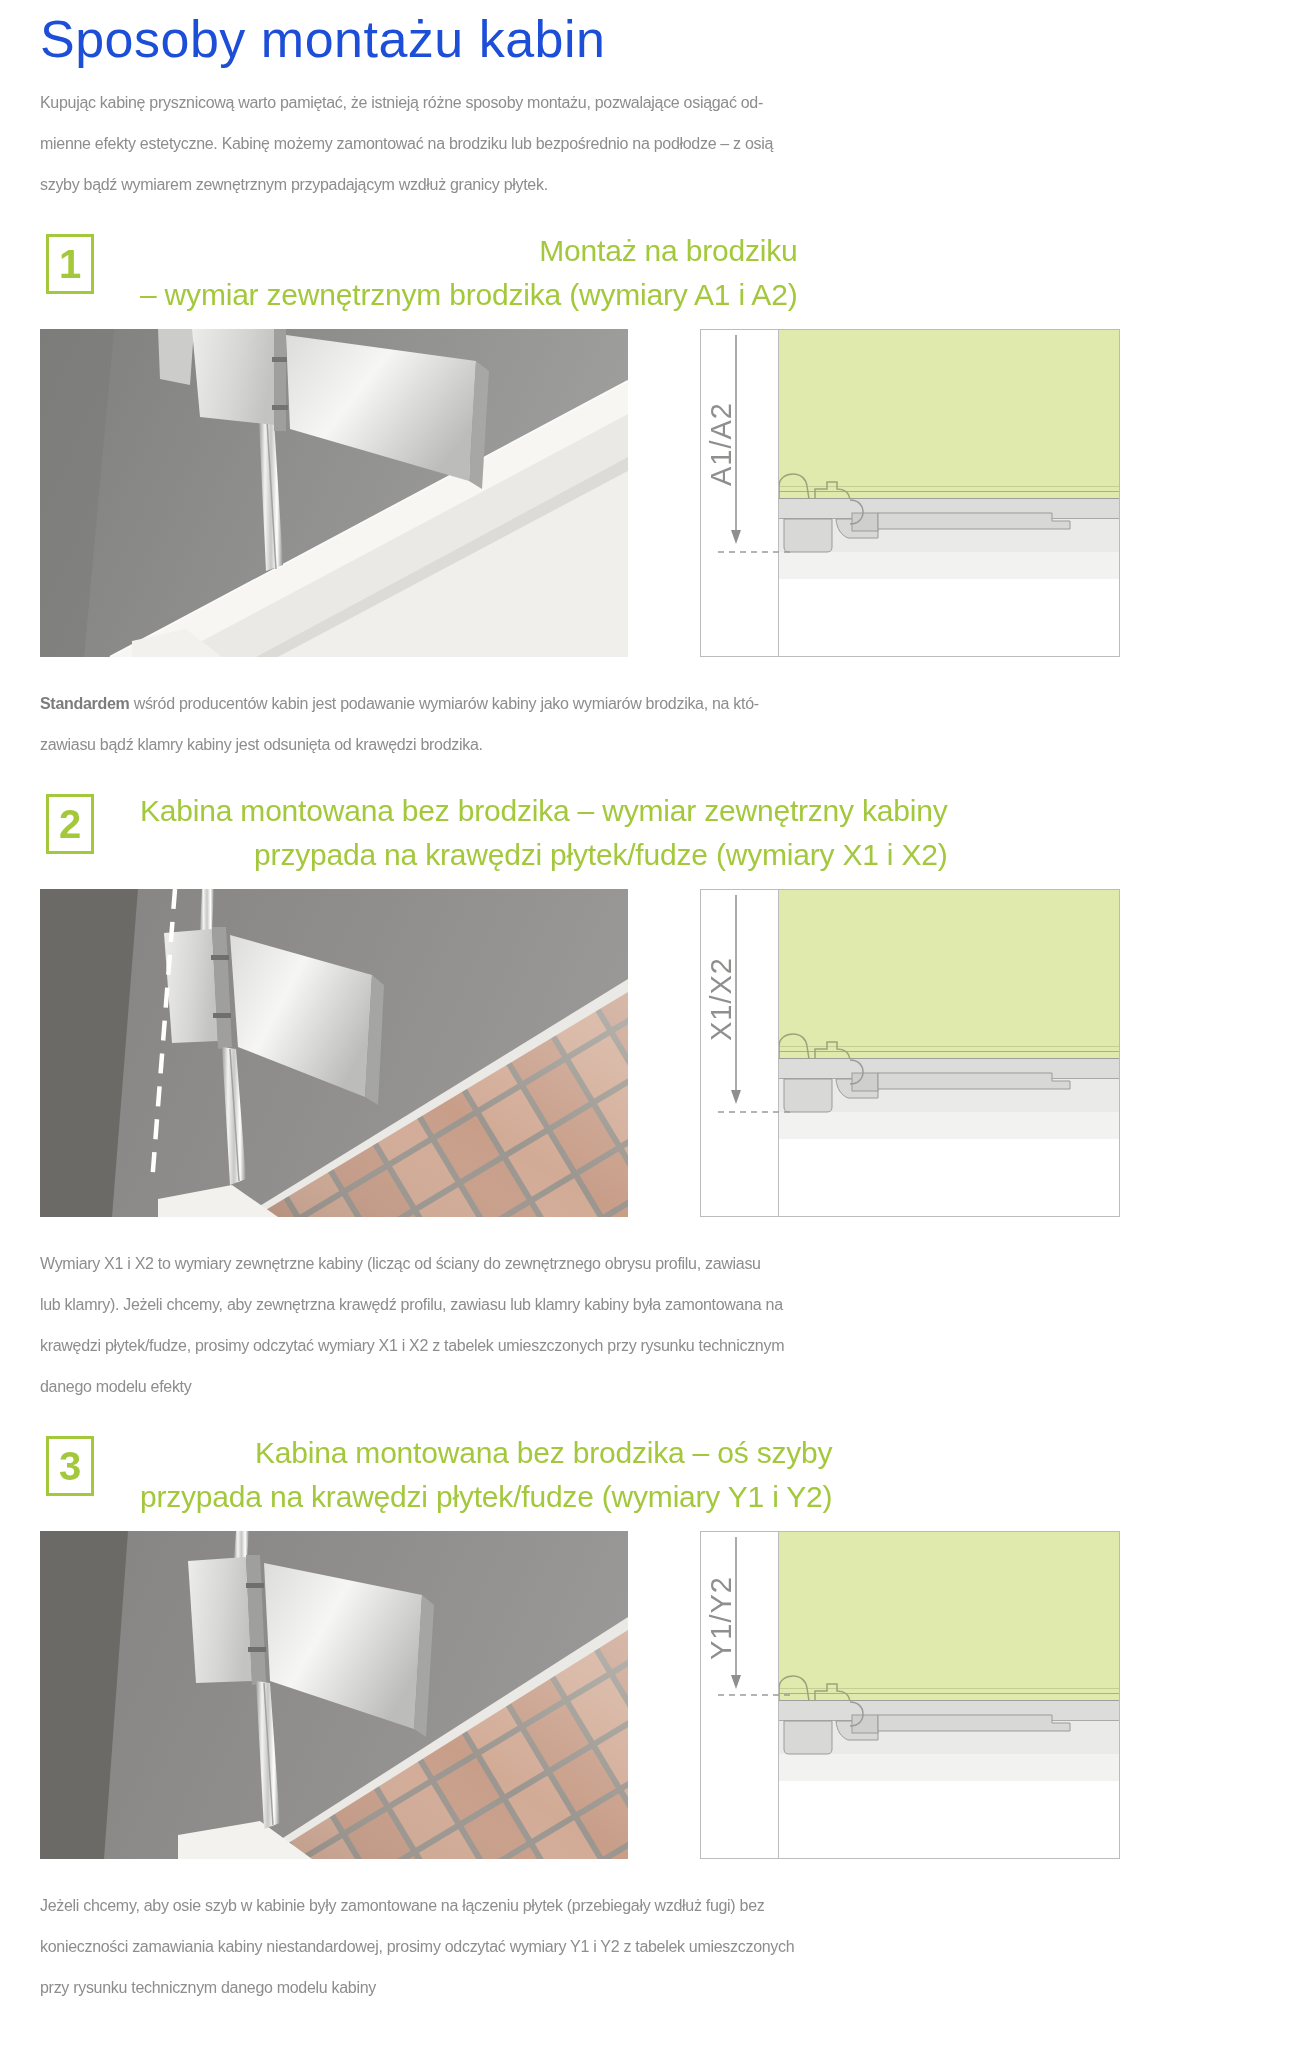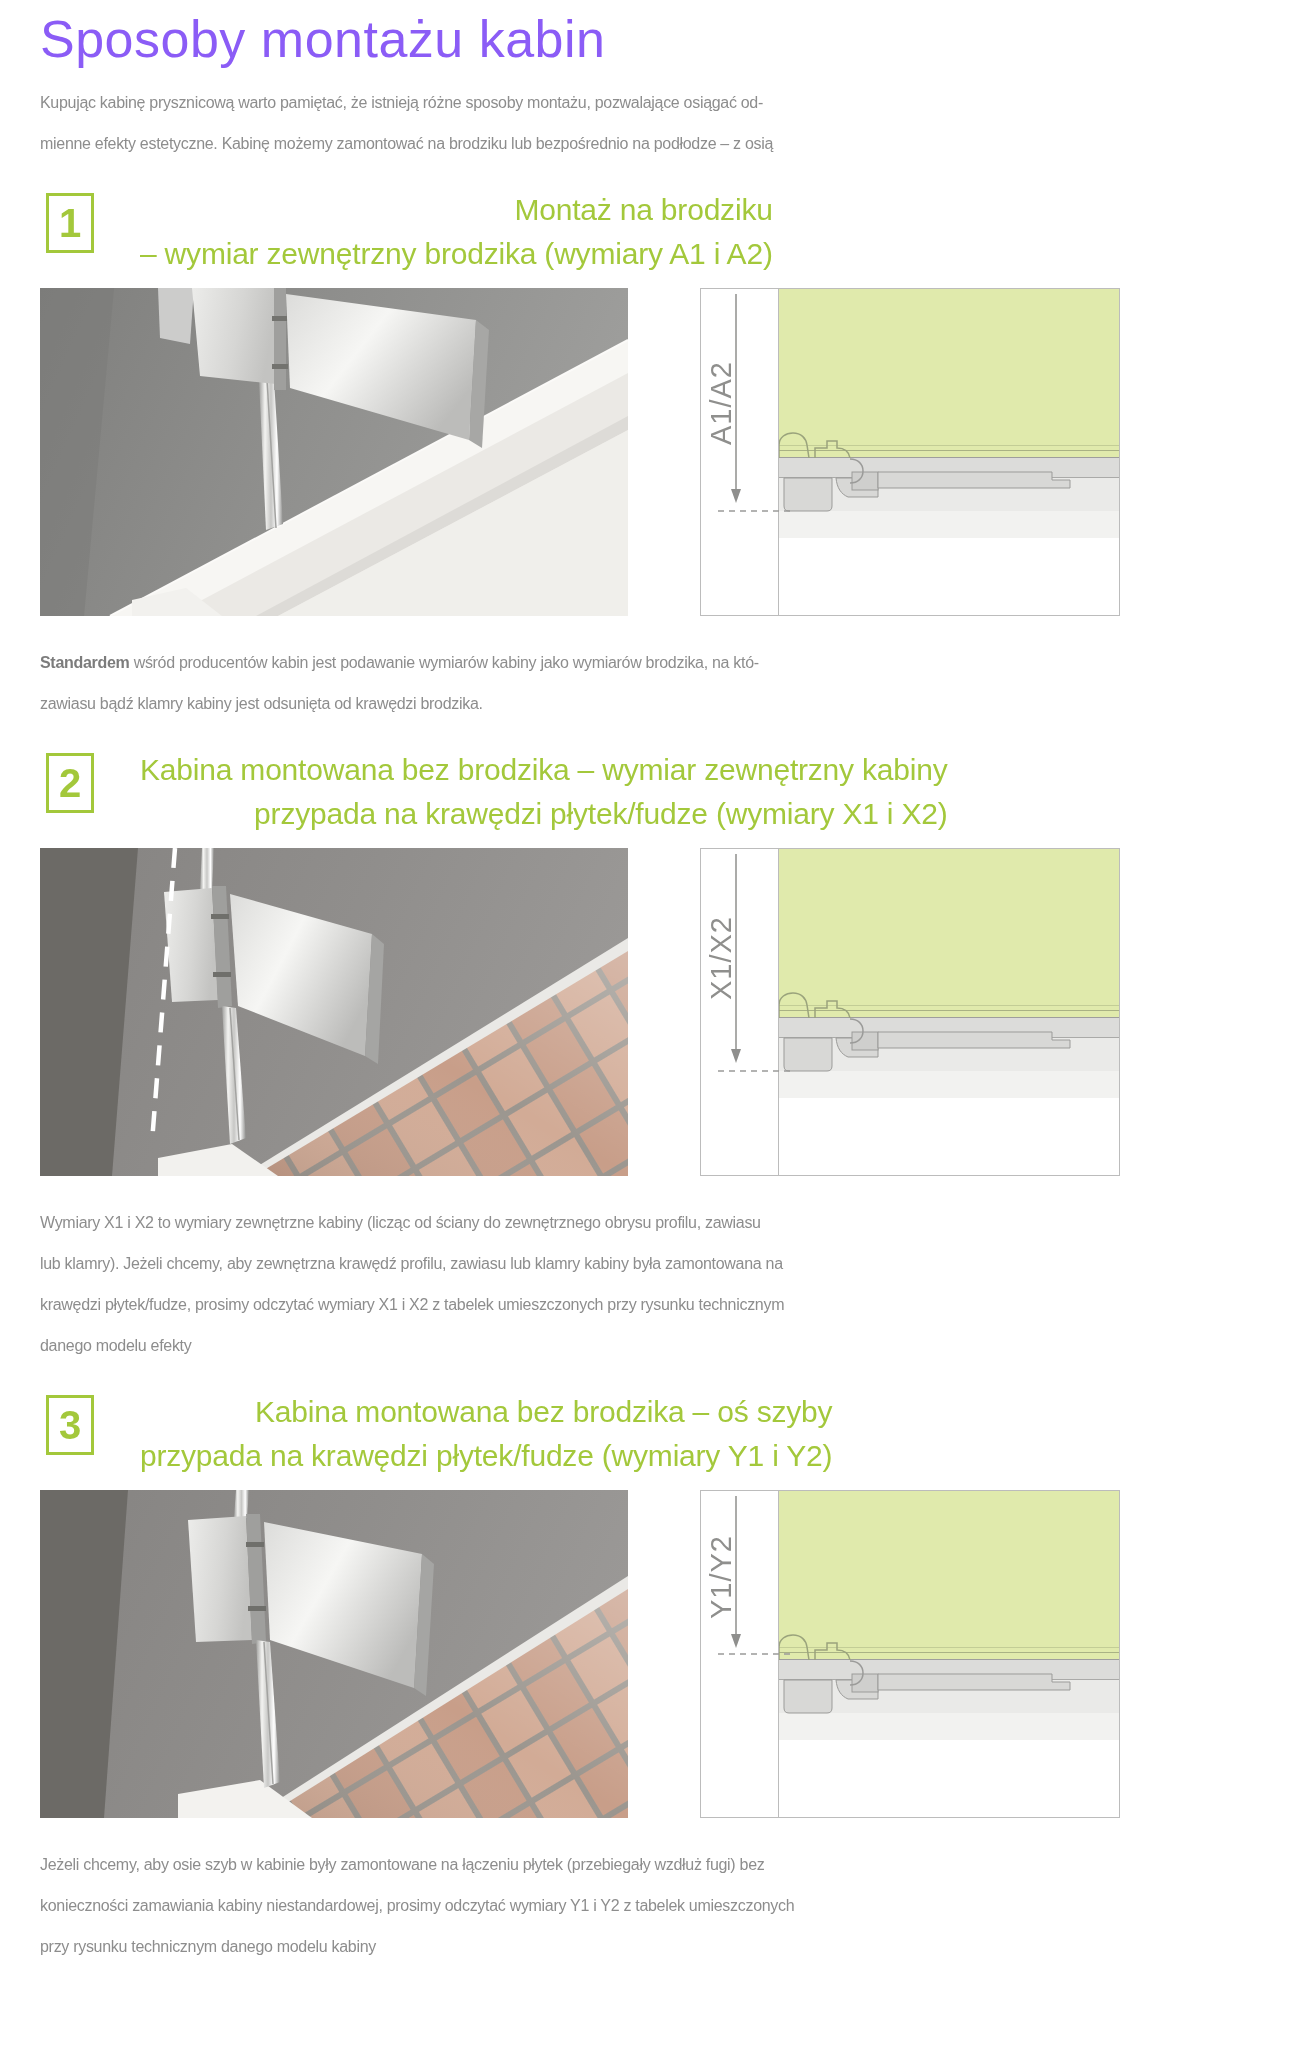--- a/index.html
+++ b/index.html
@@ -10,21 +10,21 @@
     font-family: "Liberation Sans", sans-serif;
     overflow: hidden;
   }
   .page { padding: 8px 40px 0 40px; }
 
   .title {
     margin: 0;
     font-size: 52px;
     line-height: 62px;
     font-weight: 400;
-    color: #8b5cf6;
+    color: #1d4ed8;
     letter-spacing: 0.5px;
   }
 
   .body-text {
     margin: 0;
     font-size: 16px;
     line-height: 41px;
     letter-spacing: -0.3px;
     color: #8d8d8d;
     font-weight: 400;
@@ -107,27 +107,28 @@
   </defs>
 </svg>
 
 <div class="page">
 
   <h1 class="title">Sposoby montażu kabin</h1>
 
   <p class="body-text intro">
     <span class="ln">Kupując kabinę prysznicową warto pamiętać, że istnieją różne sposoby montażu, pozwalające osiągać od-</span>
     <span class="ln">mienne efekty estetyczne. Kabinę możemy zamontować na brodziku lub bezpośrednio na podłodze – z osią</span>
+    <span class="ln">szyby bądź wymiarem zewnętrznym przypadającym wzdłuż granicy płytek.</span>
   </p>
 
   <div class="sec-header">
     <div class="badge">1</div>
     <h2 class="sec-heading">
       <span class="hl">Montaż na brodziku</span>
-      <span class="hl">– wymiar zewnętrzny brodzika (wymiary A1 i A2)</span>
+      <span class="hl">– wymiar zewnętrznym brodzika (wymiary A1 i A2)</span>
     </h2>
   </div>
 
   <div class="figure-row">
 
     <svg class="photo" viewBox="0 0 588 328">
       <g>
         <rect width="588" height="328" fill="url(#gWall1)"></rect>
         <polygon points="0,0 74,0 44,328 0,328" fill="#7a7a78" opacity="0.5"></polygon>
       </g>

